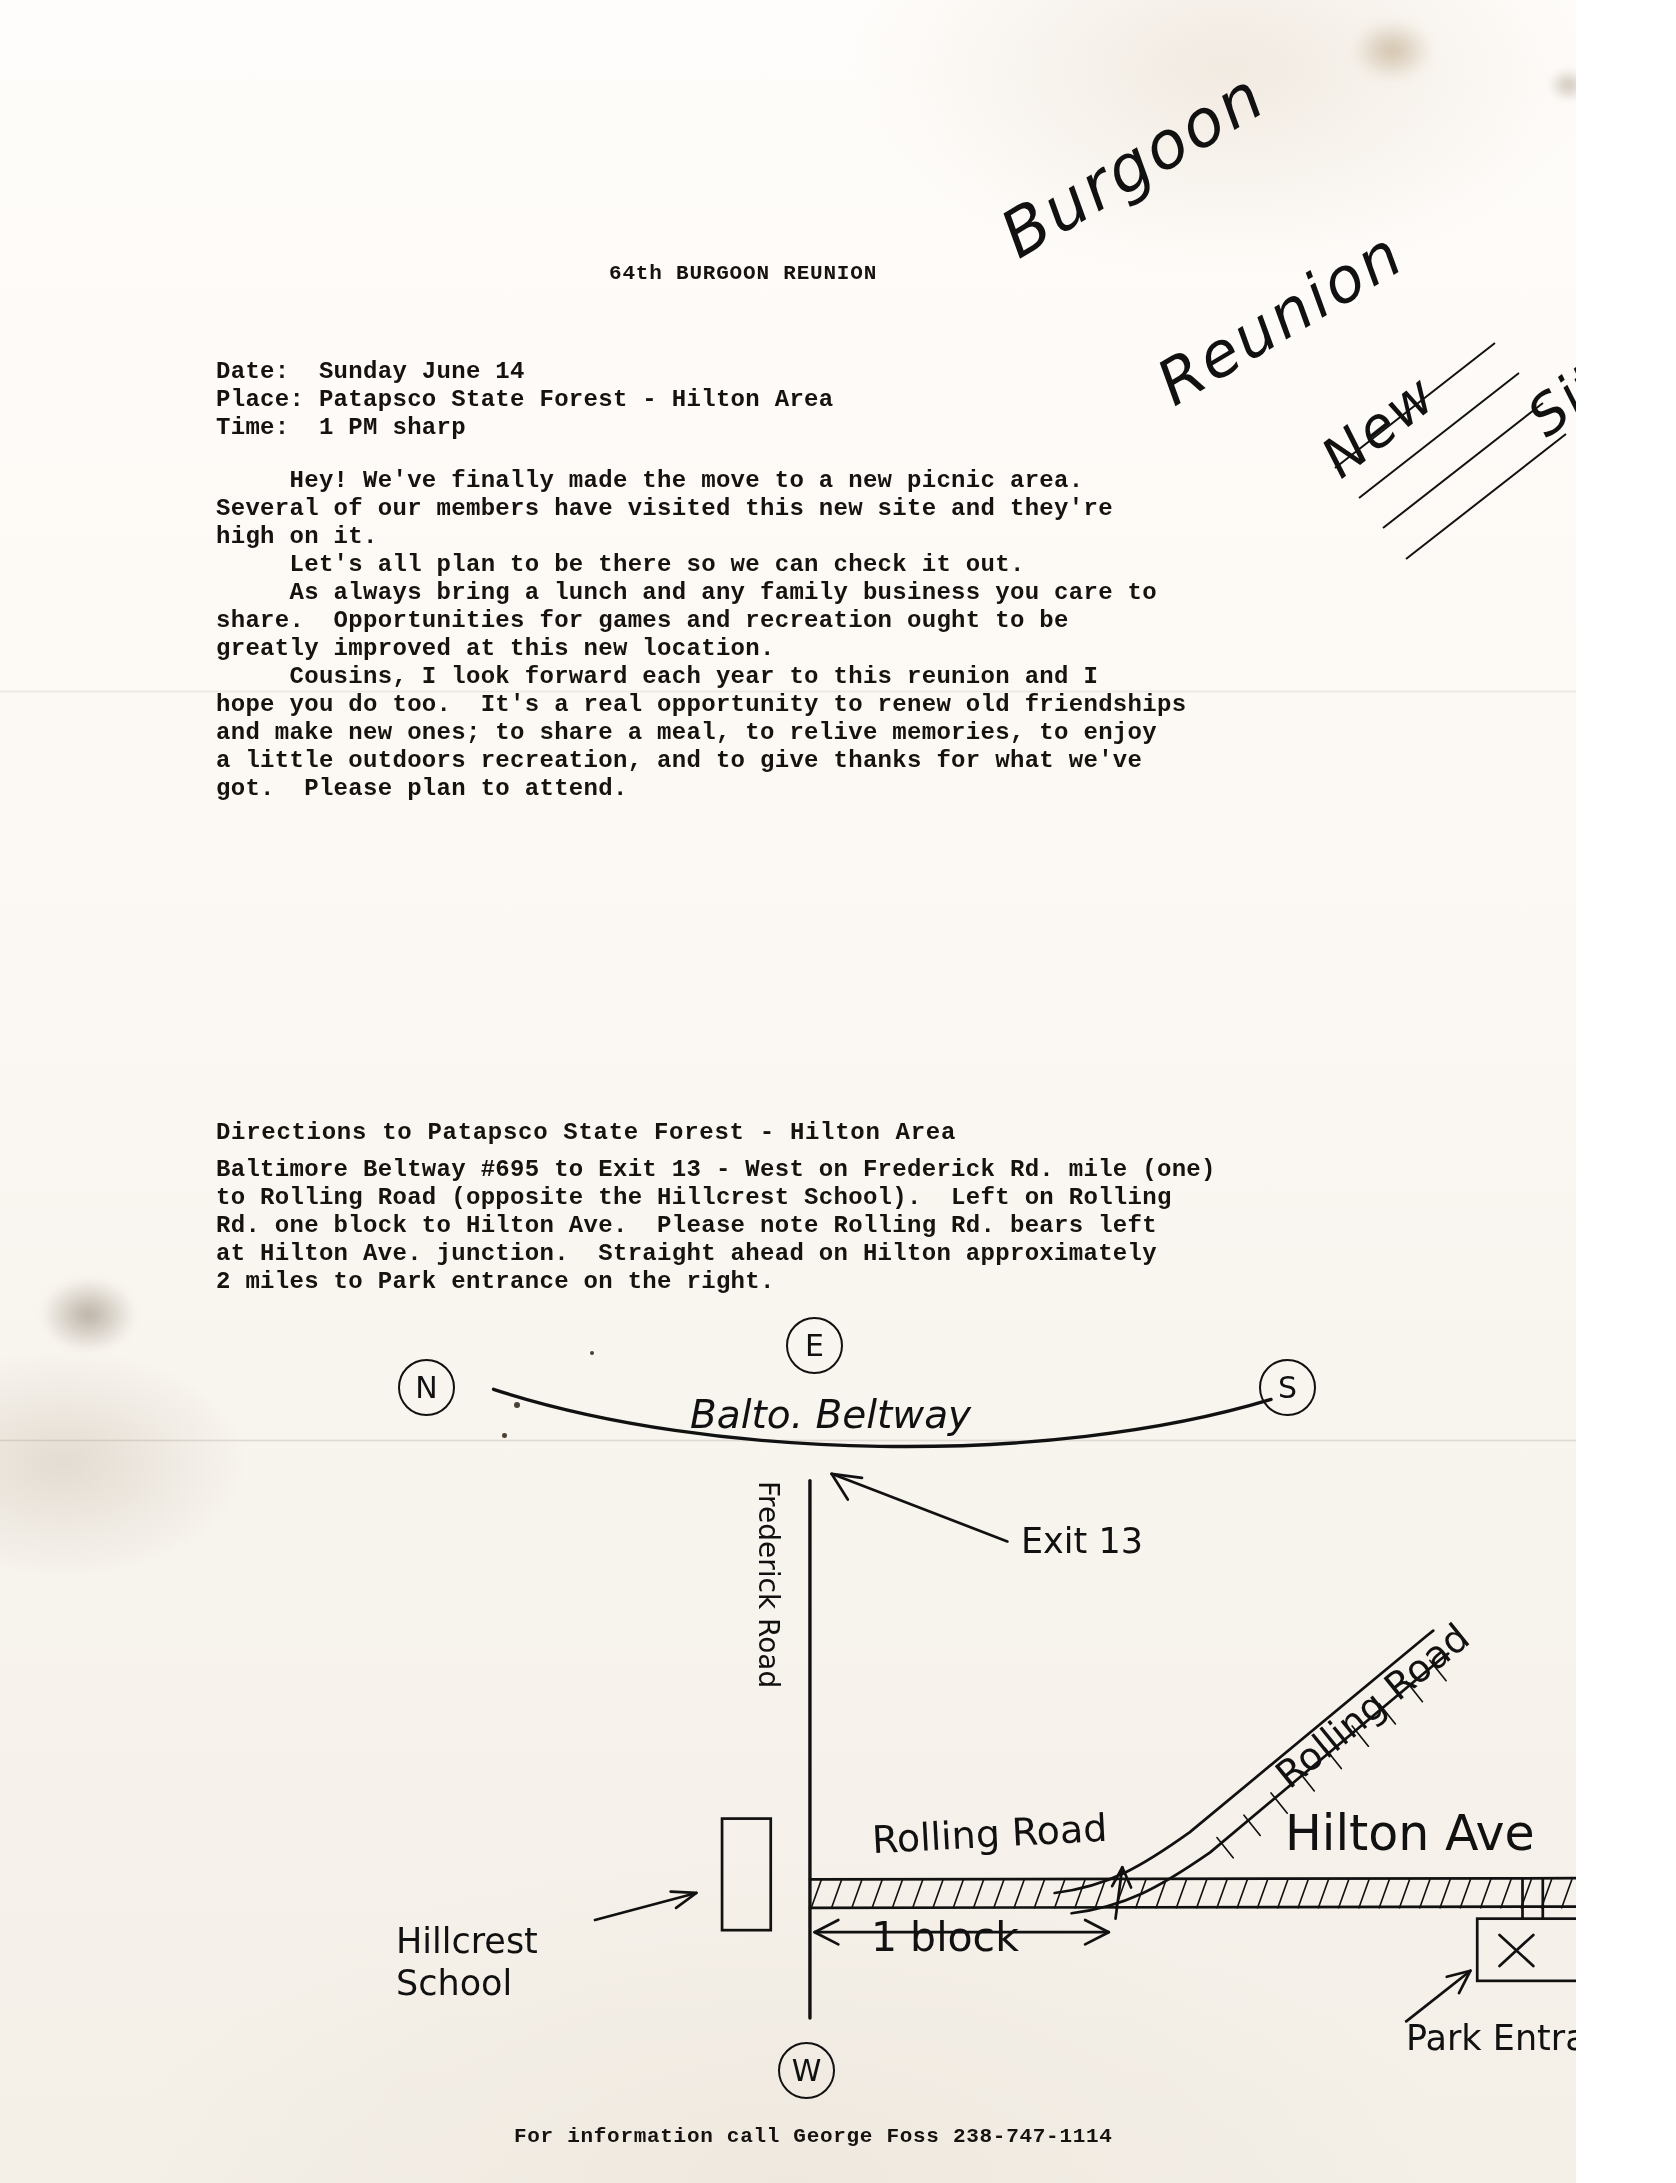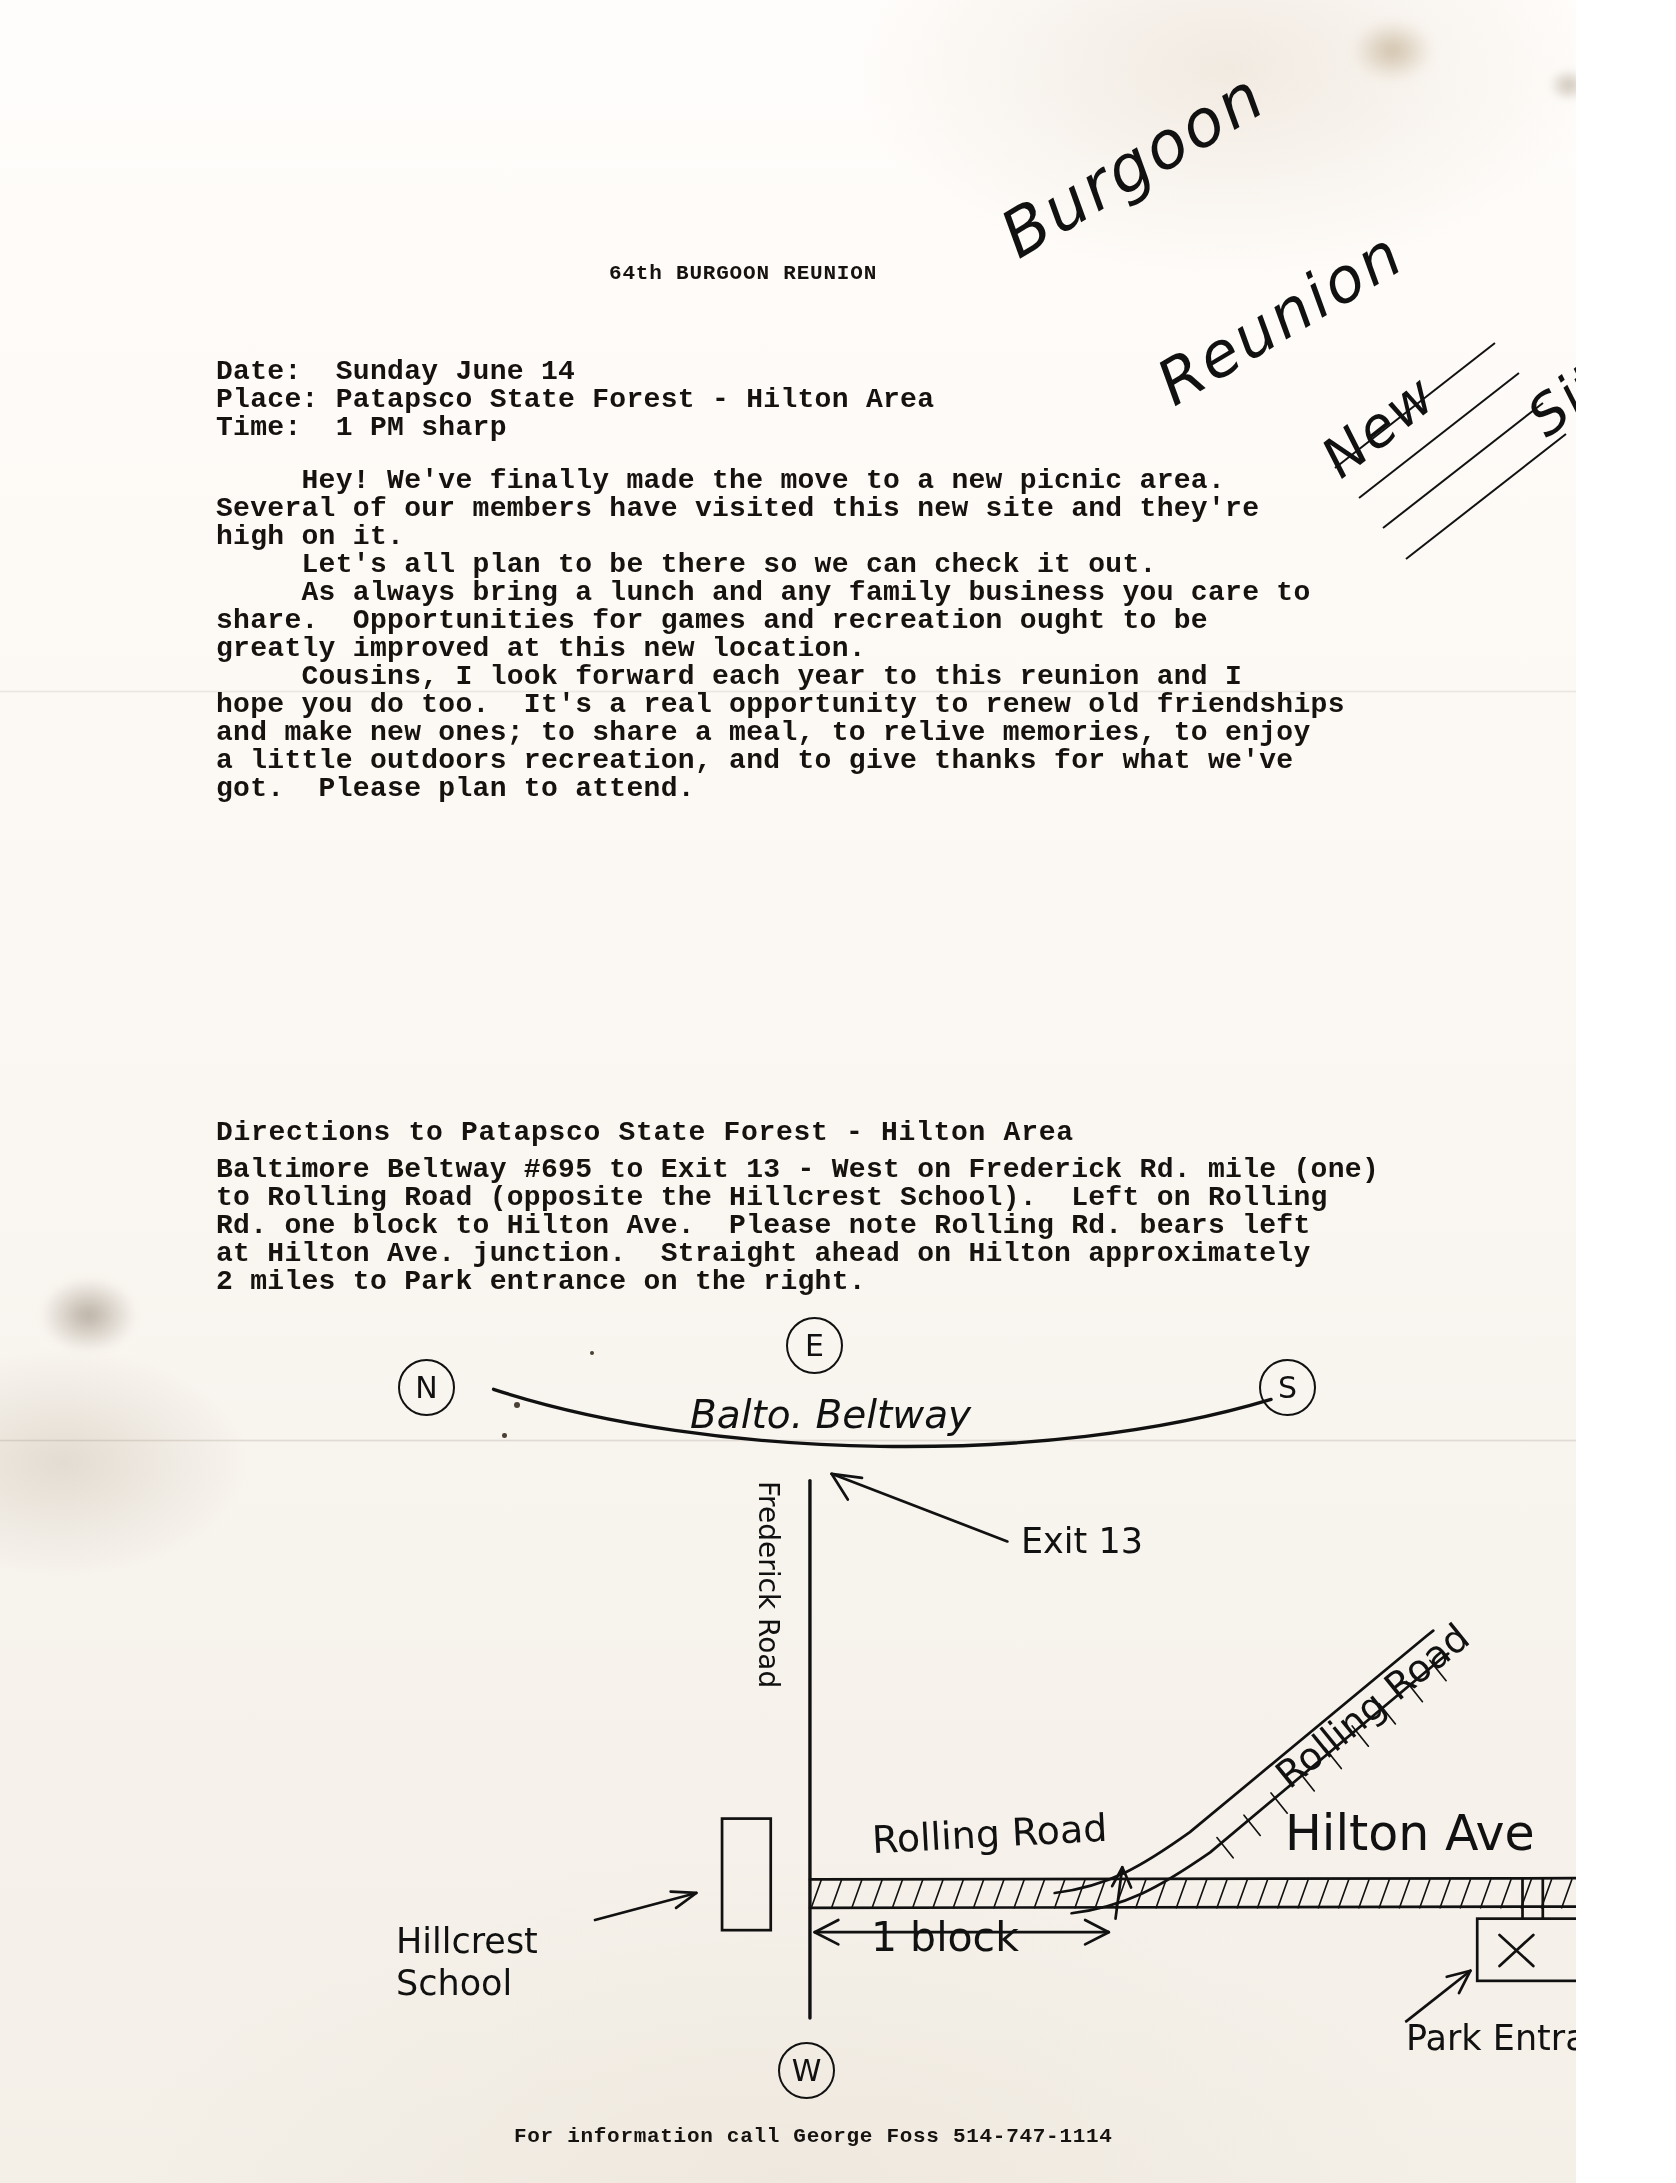--- a/index.html
+++ b/index.html
@@ -63,21 +63,21 @@
     background: #4a4034;
     border-radius: 50%;
     pointer-events: none;
   }
 
   
   .type {
     position: absolute;
     font-family: "Liberation Mono", monospace;
     color: #15120f;
-    font-size: 28px;
+    font-size: 24px;
     line-height: 28px;
     white-space: pre;
     letter-spacing: 0.3px;
     font-weight: 700;
   }
   #doc-title {
     left: 609px;
     top: 260px;
     font-size: 21px;
     letter-spacing: 0.8px;
@@ -228,21 +228,21 @@
 hope you do too.  It's a real opportunity to renew old friendships
 and make new ones; to share a meal, to relive memories, to enjoy
 a little outdoors recreation, and to give thanks for what we've
 got.  Please plan to attend.</div>
   <div class="type" id="directions-heading">Directions to Patapsco State Forest - Hilton Area</div>
   <div class="type" id="directions-body">Baltimore Beltway #695 to Exit 13 - West on Frederick Rd. mile (one)
 to Rolling Road (opposite the Hillcrest School).  Left on Rolling
 Rd. one block to Hilton Ave.  Please note Rolling Rd. bears left
 at Hilton Ave. junction.  Straight ahead on Hilton approximately
 2 miles to Park entrance on the right.</div>
-  <div class="type" id="footer-line">For information call George Foss 514-747-1114</div>
+  <div class="type" id="footer-line">For information call George Foss 238-747-1114</div>
 
   <div class="hand hw-burgoon">Burgoon</div>
   <div class="hand hw-reunion">Reunion</div>
   <div class="hand hw-new">New</div>
   <div class="hand hw-site">Site</div>
   <div class="hw-underline" style="left:1335px; top:467px; width:203px; transform: rotate(-38deg);"></div>
   <div class="hw-underline" style="left:1359px; top:497px; width:203px; transform: rotate(-38deg);"></div>
   <div class="hw-underline" style="left:1383px; top:527px; width:203px; transform: rotate(-38deg);"></div>
   <div class="hw-underline" style="left:1406px; top:558px; width:203px; transform: rotate(-38deg);"></div>
 

